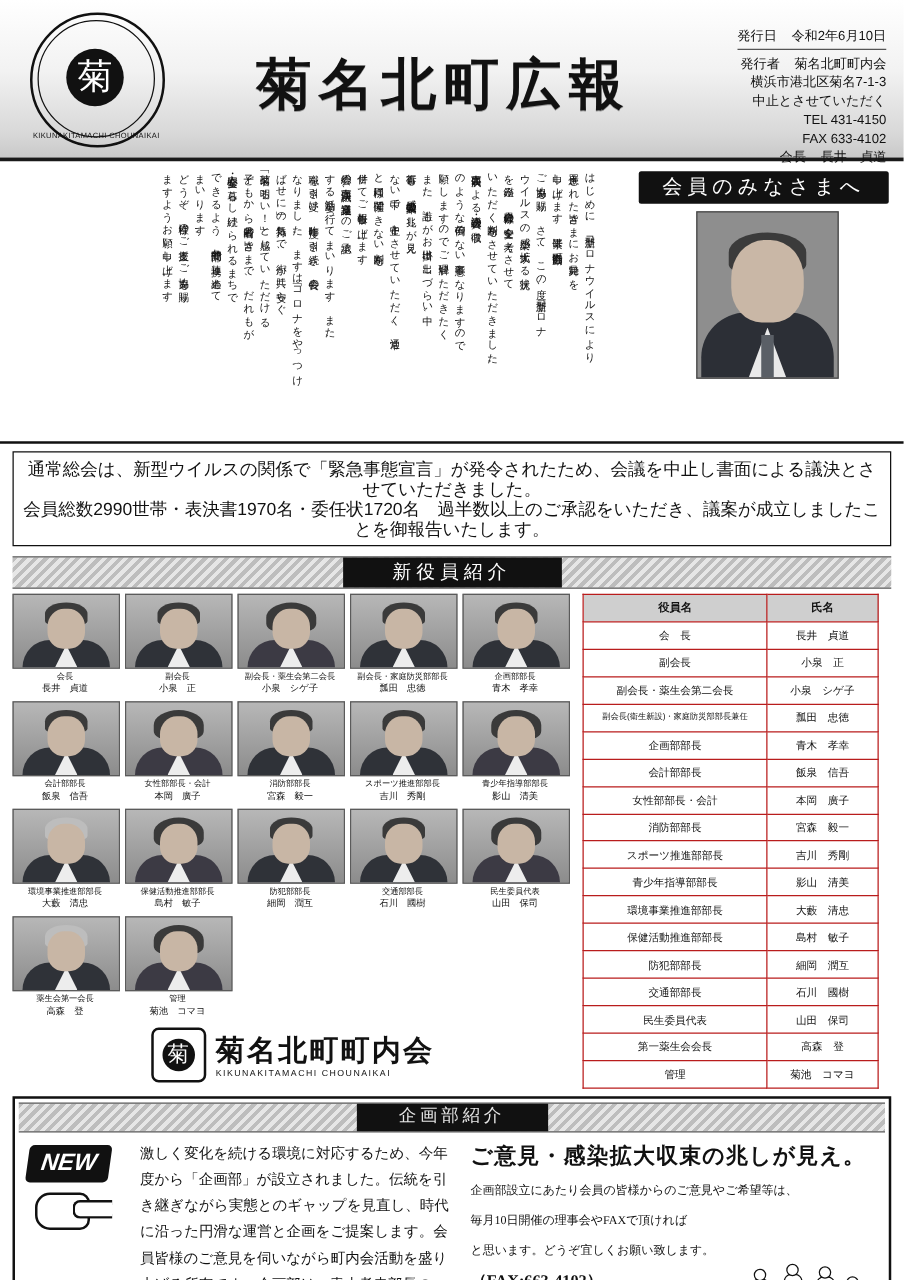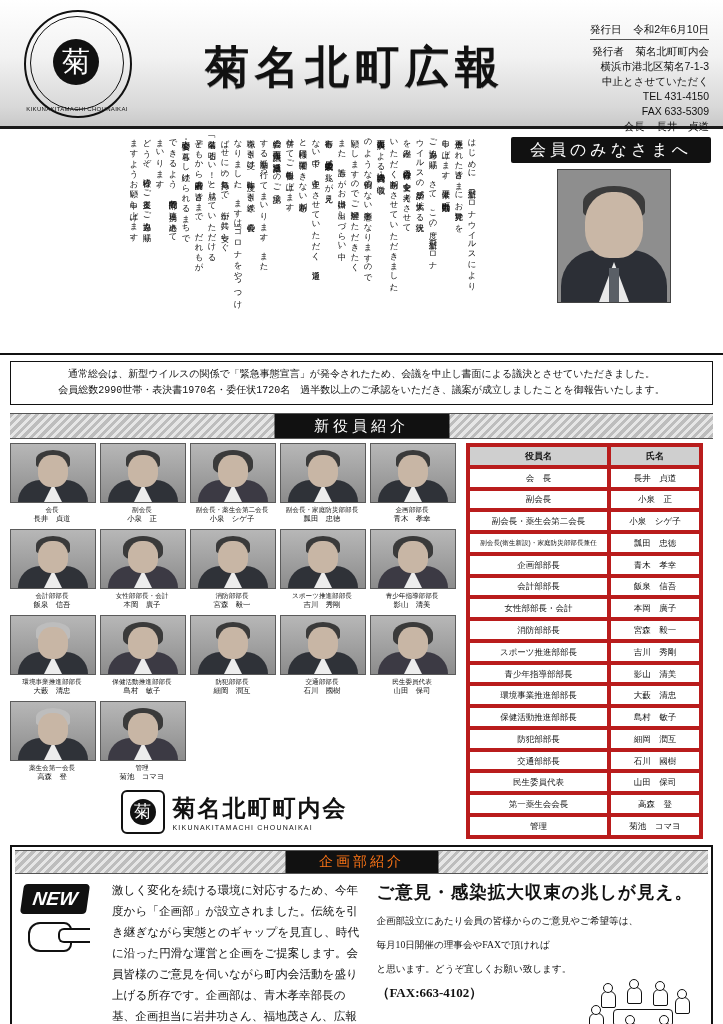--- a/index.html
+++ b/index.html
@@ -92,22 +92,22 @@
   }
   .vcol{
     writing-mode:vertical-rl;text-orientation:upright;
     font-size:8.4px;line-height:13px;letter-spacing:0.6px;
     height:208px;white-space:nowrap;
   }
 
   
   .notice{
     margin:6px 10px 0 10px;border:1px solid #111;padding:5px 6px;
-    font-size:10px;line-height:16px;text-align:center;
-    font-family:Liberation Mono, monospace;
+    font-size:14px;line-height:16px;text-align:center;
+    font-family:Liberation Sans, sans-serif;
   }
 
   
   .banner{
     position:relative;margin:8px 10px 4px 10px;height:24px;
     background:repeating-linear-gradient(135deg,#bdbdbd 0 3px,#e6e6e6 3px 6px);
     border-top:1px solid #555;border-bottom:1px solid #555;
   }
   .banner .lbl{
     position:absolute;left:50%;top:0;transform:translateX(-50%);
@@ -130,21 +130,21 @@
   .pimg .torso{position:absolute;left:50%;bottom:0;transform:translateX(-50%);width:70px;height:22px;background:#2f3238;border-radius:28px 28px 0 0;}
   .pimg .collar{position:absolute;left:50%;bottom:0;transform:translateX(-50%);width:18px;height:18px;background:#ededed;clip-path:polygon(50% 0,100% 100%,0 100%);}
   .pimg.f .hair{width:40px;height:24px;border-radius:50% 50% 30% 30%;}
   .pimg.f .torso{background:#3c3a44;}
   .pimg.g .hair{background:#bdbdbd;}
   .pcap{font-size:6.6px;line-height:9px;text-align:center;margin-top:2px;font-family:"Liberation Sans",sans-serif;}
   .pcap .nm{font-size:7.4px;}
 
   
   .otable{width:237px;border-collapse:collapse;font-size:8.5px;font-family:"Liberation Sans",sans-serif;}
-  .otable th,.otable td{border:4px solid #b91c1c;text-align:center;padding:2px 1px;line-height:12px;}
+  .otable th,.otable td{border:1px solid #b91c1c;text-align:center;padding:2px 1px;line-height:12px;}
   .otable th{background:#cfcfcf;font-weight:bold;font-size:9px;}
   .otable td.nm{width:86px;}
   .otable td.tiny{font-size:6.6px;}
 
   
   .assoc{
     position:relative;margin-top:4px;width:448px;height:54px;
     display:flex;align-items:center;justify-content:center;gap:8px;
   }
   .assoc .mark{
@@ -160,21 +160,21 @@
 
   
   .bottom{margin:6px 10px 0 10px;border:2px solid #111;height:196px;position:relative;}
   .bbanner{
     position:relative;height:22px;margin:3px 3px 0 3px;
     background:repeating-linear-gradient(135deg,#bdbdbd 0 3px,#e6e6e6 3px 6px);
     border-top:1px solid #555;border-bottom:1px solid #555;
   }
   .bbanner .lbl{
     position:absolute;left:50%;top:0;transform:translateX(-50%);
-    background:#111;color:#f97316;font-size:14px;line-height:22px;padding:0 34px;letter-spacing:3px;text-align:right;
+    background:#111;color:#e5e5e5;font-size:14px;line-height:22px;padding:0 34px;letter-spacing:3px;text-align:right;
   }
   .bcols{display:flex;padding:6px 8px 0 8px;gap:8px;}
   .bleft{width:352px;position:relative;}
   .newbadge{
     position:absolute;left:0;top:4px;width:82px;height:66px;
   }
   .newbadge .star{
     position:absolute;left:2px;top:0;width:66px;height:30px;
     background:#111;color:#fff;font-family:"Liberation Sans",sans-serif;
     font-style:italic;font-weight:bold;font-size:19px;line-height:30px;text-align:center;
@@ -224,21 +224,21 @@
         <span>令和2年6月10日</span>
       </div>
       <div>
         <span>発行者</span>
         &nbsp;&nbsp;
         <span>菊名北町町内会</span>
       </div>
       <div>横浜市港北区菊名7-1-3</div>
       <div>中止とさせていただく</div>
       <div>TEL 431-4150</div>
-      <div>FAX 633-5309</div>
+      <div>FAX 633-4102</div>
       <div>
         <span>会長</span>
         &nbsp;&nbsp;
         <span>長井　貞道</span>
       </div>
     </div>
   </div>
 
   <div class="greet">
     <div class="greet-head">会員のみなさまへ</div>

